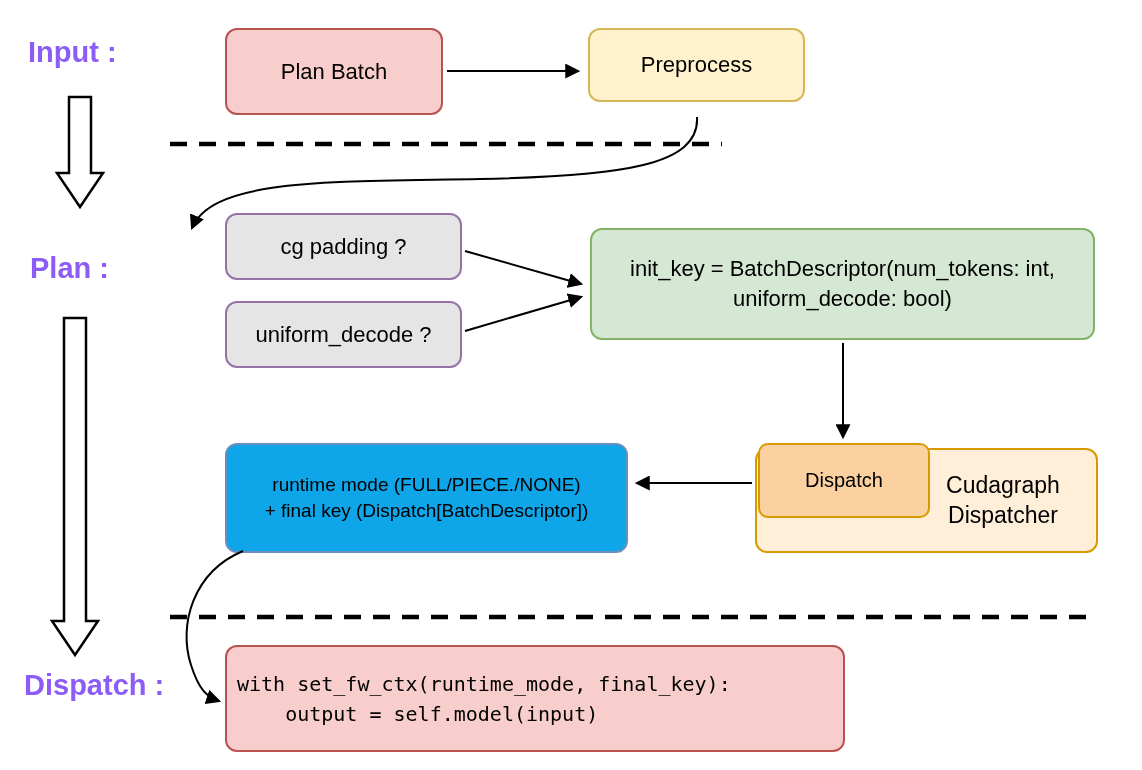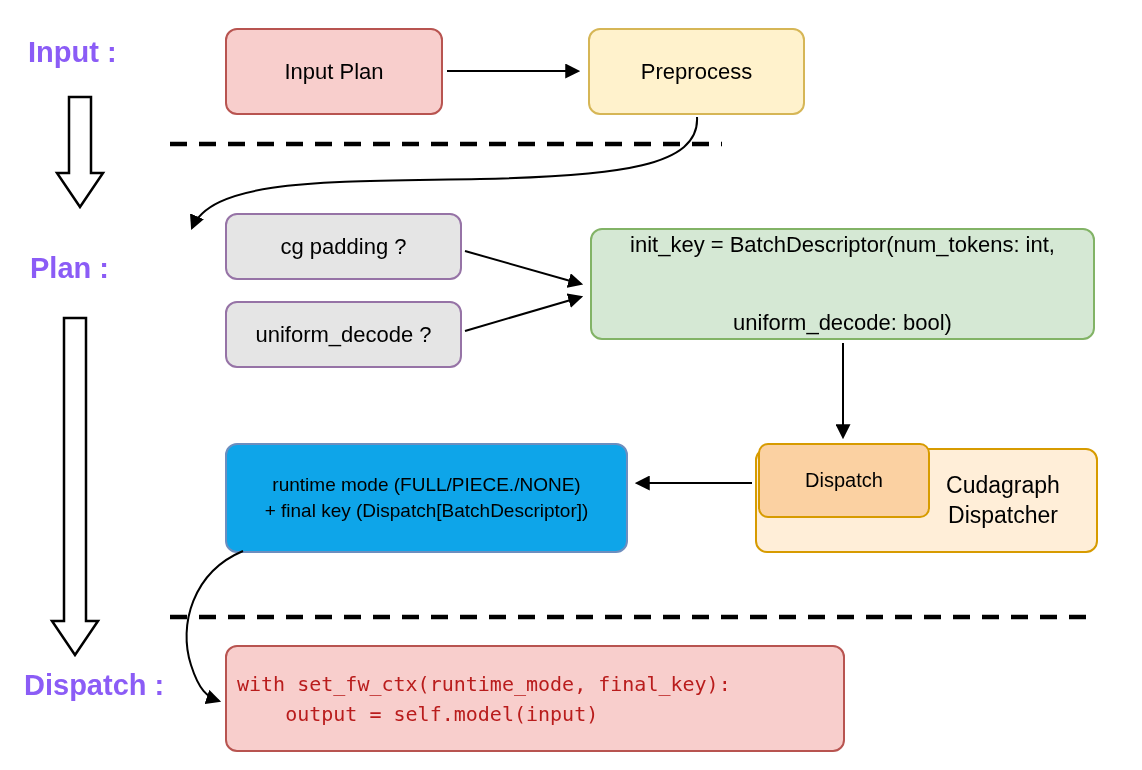--- a/index.html
+++ b/index.html
@@ -41,37 +41,37 @@
     color:#000;
     z-index:1;
     font-size:22px;
     line-height:1.35;
   }
   .node .line { white-space:nowrap; }
 
   .red    { background:#f8cecc; border-color:#b85450; }
   .yellow { background:#fff2cc; border-color:#d6b656; }
   .purple { background:#e5e5e5; border-color:#9673a6; }
-  .green  { background:#d5e8d4; border-color:#82b366;justify-content:space-between; }
+  .green  { background:#d5e8d4; border-color:#82b366; }
   .blue   { background:#0ea5e9; border-color:#6c8ebf; font-size:19px; }
 
   .orange-container { background:#ffeed8; border-color:#d79b00; z-index:1; }
   .orange-container .inner {
     position:absolute;
     right:8px; top:0; bottom:0;
     width:170px;
     display:flex; flex-direction:column;
     align-items:center; justify-content:center;
     font-size:23px; line-height:1.3;
   }
   .orange-dark { background:#fbd1a2; border-color:#d79b00; z-index:2; font-size:20px; border-radius:10px; }
 
   .code {
     font-family:"DejaVu Sans Mono", monospace;
-    color:#b91c1c;
+    color:#000000;
     align-items:flex-start;
     padding-left:10px;
     font-size:20px;
     line-height:1.5;
     text-align:left;
   }
   .code .line { white-space:pre; }
 </style>
 </head>
 <body>
@@ -104,24 +104,24 @@
     <line x1="752" y1="483" x2="637" y2="483" stroke="#000" stroke-width="2" marker-end="url(#arrow)"></line>
 
     <path d="M 243 551 C 193 572, 178 625, 191 665 C 199 690, 207 697, 219 701" fill="none" stroke="#000" stroke-width="2" marker-end="url(#arrow)"></path>
   </svg>
 
   <div class="stage-label" style="left:28px; top:36px;">Input :</div>
   <div class="stage-label" style="left:30px; top:252px;">Plan :</div>
   <div class="stage-label" style="left:24px; top:669px;">Dispatch :</div>
 
   <div class="node red" style="left:225px; top:28px; width:218px; height:87px;">
-    <div class="line">Input Plan</div>
+    <div class="line">Plan Batch</div>
   </div>
 
-  <div class="node yellow" style="left:588px; top:28px; width:217px; height:87px;">
+  <div class="node yellow" style="left:588px; top:28px; width:217px; height:74px;">
     <div class="line">Preprocess</div>
   </div>
 
   <div class="node purple" style="left:225px; top:213px; width:237px; height:67px;">
     <div class="line">cg padding ?</div>
   </div>
 
   <div class="node purple" style="left:225px; top:301px; width:237px; height:67px;">
     <div class="line">uniform_decode ?</div>
   </div>

